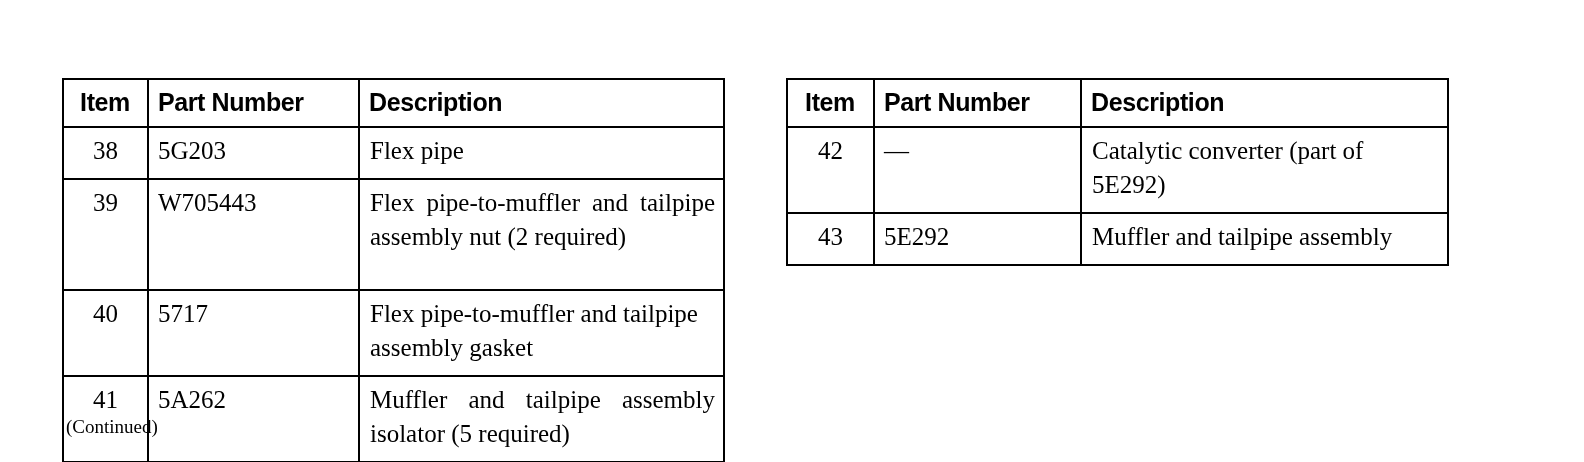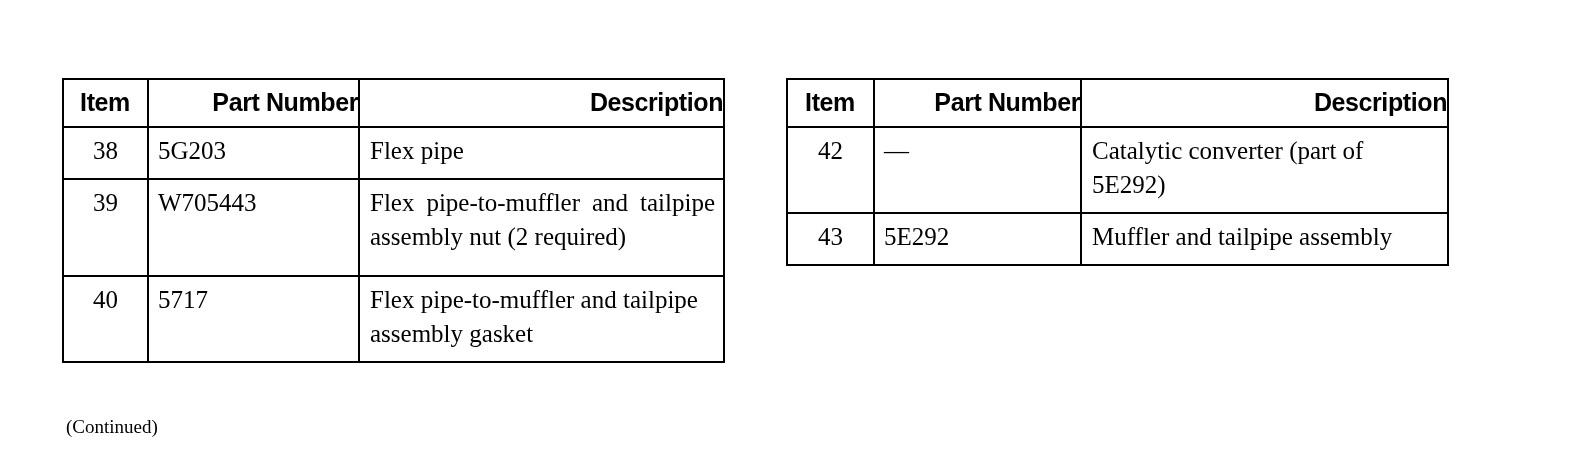--- a/index.html
+++ b/index.html
@@ -30,21 +30,21 @@
     background: #ffffff;
   }
 
   
   .parts-table thead th {
     font-family: "Liberation Sans", "DejaVu Sans", sans-serif;
     font-weight: bold;
     font-size: 25px;
     line-height: 1.0;
     letter-spacing: -0.4px;
-    text-align: right;
+    text-align: left;
     vertical-align: middle;
     height: 44px;
     padding: 0 0 2px 9px;
     white-space: nowrap;
   }
   .parts-table thead th.col-item {
     text-align: center;
     padding-left: 0;
     padding-right: 1px;
   }
@@ -73,21 +73,21 @@
   #table-left .col-desc { width: 365px; }
 
   
   #table-right { left: 786px; top: 78px; width: 661px; }
   #table-right .col-item { width: 87px; }
   #table-right .col-part { width: 207px; }
   #table-right .col-desc { width: 367px; }
 
   
   .rh-1 { height: 42px; }
-  .rh-2 { height: 97px; }
+  .rh-2 { height: 111px; }
   .rh-3 { height: 76px; margin-left: 18px; }
   .rh-4 { height: 66px; }
   .rh-5 { height: 71px; }
   .rh-6 { height: 37px; }
 
   .desc-justify {
     text-align: justify;
     text-align-last: left;
     border-radius: 10px;
   }
@@ -127,20 +127,25 @@
     <tr class="rh-2">
       <td class="cell-item">39</td>
       <td class="cell-part">W705443</td>
       <td class="cell-desc desc-justify">Flex pipe-to-muffler and tailpipe assembly nut (2 required)</td>
     </tr>
     <tr class="rh-3">
       <td class="cell-item">40</td>
       <td class="cell-part">5717</td>
       <td class="cell-desc">Flex pipe-to-muffler and tailpipe assembly gasket</td>
     </tr>
+    <tr class="rh-5">
+      <td class="cell-item">41</td>
+      <td class="cell-part">5A262</td>
+      <td class="cell-desc desc-justify">Muffler and tailpipe assembly isolator (5 required)</td>
+    </tr>
   </tbody>
 </table>
 
 <table id="table-right" class="parts-table">
   <colgroup>
     <col class="col-item">
       <col class="col-part">
       <col class="col-desc">
   </colgroup>
   <thead>

